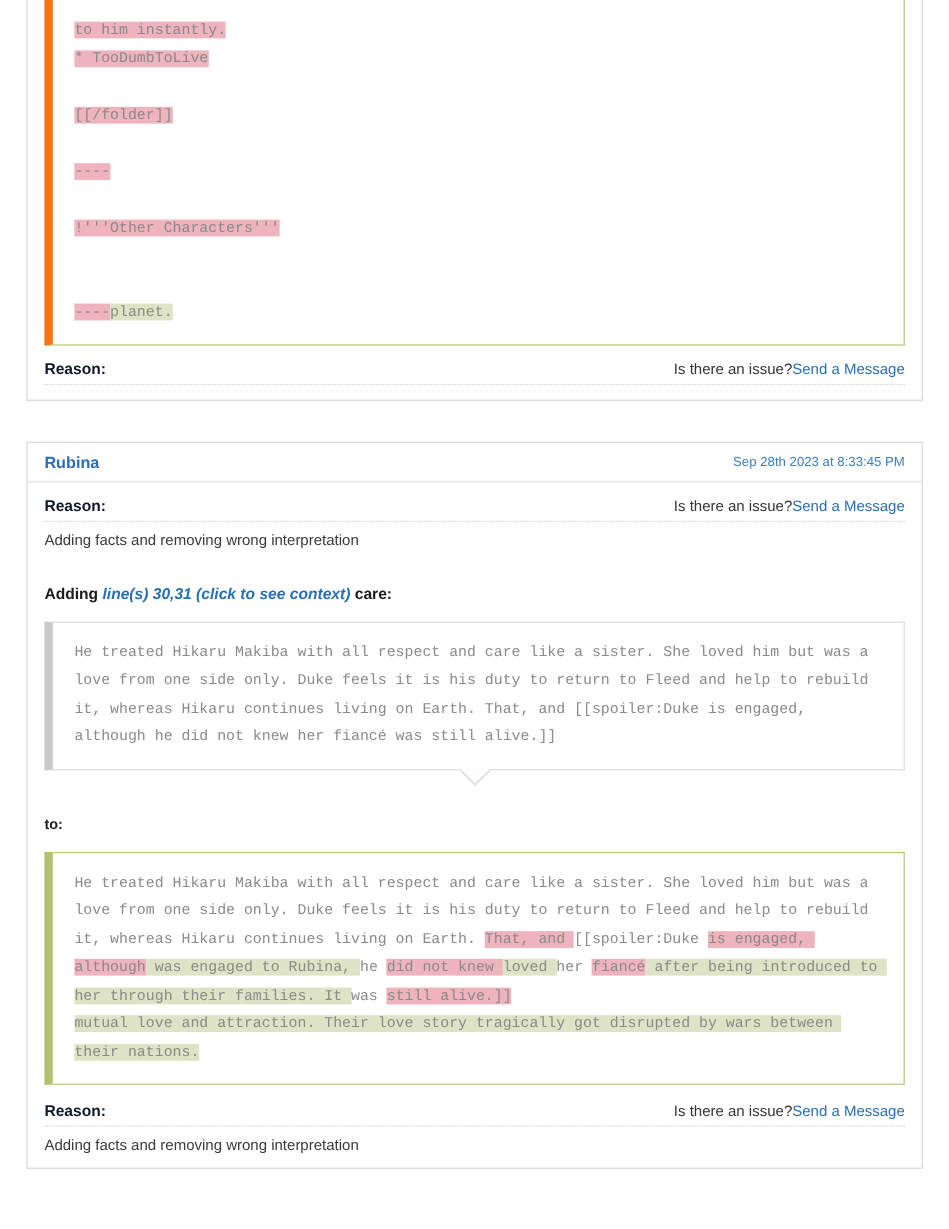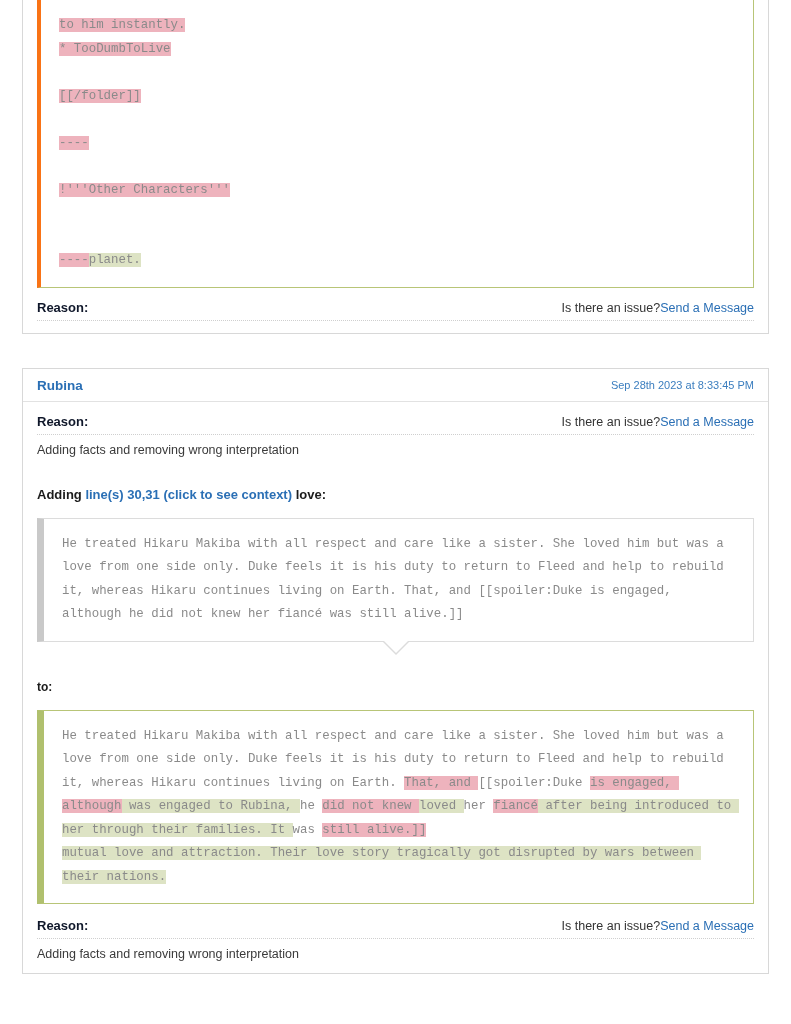--- a/index.html
+++ b/index.html
@@ -85,20 +85,21 @@
   .changed-line {
     padding: 18px 14px 2px 14px;
     font-size: 13px;
     font-weight: bold;
     color: #1b1b1b;
   }
   .changed-line .ctx-link {
     color: #2a6fb5;
     text-decoration: none;
     cursor: pointer;
+    font-style: italic;
   }
 
   .to-label {
     padding: 14px 14px 2px 14px;
     font-size: 12px;
     font-weight: bold;
     color: #1b1b1b;
   }
 
   
@@ -119,21 +120,21 @@
     word-wrap: break-word;
     box-sizing: border-box;
   }
   .diffbox.olive {
     border: 1px solid #b8c577;
     border-left: 7px solid #b0c06e;
   }
   .diffbox.olive-open {
     border: 1px solid #b8c577;
     border-top: none;
-    border-left: 4px solid #f97316;
+    border-left: 7px solid #f97316;
   }
 
   
   .notch-outer, .notch-inner {
     position: absolute;
     left: 50%;
     width: 0; height: 0;
   }
   .notch-outer {
     bottom: -13px;
@@ -185,21 +186,21 @@
   </div>
 
   <div class="reason-block">
     <div class="reason-row">
       <span class="reason-label">Reason:</span>
       <span class="issue-wrap"><span>Is there an issue?</span><a class="issue-link">Send a Message</a></span>
     </div>
     <div class="reason-text">Adding facts and removing wrong interpretation</div>
   </div>
 
-  <div class="changed-line"><span>Adding </span><a class="ctx-link">line(s) 30,31 (click to see context)</a><span> love:</span></div>
+  <div class="changed-line"><span>Adding </span><a class="ctx-link">line(s) 30,31 (click to see context)</a><span> care:</span></div>
 
   <div class="diffbox-wrap">
     <div class="diffbox">He treated Hikaru Makiba with all respect and care like a sister. She loved him but was a love from one side only. Duke feels it is his duty to return to Fleed and help to rebuild it, whereas Hikaru continues living on Earth. That, and [[spoiler:Duke is engaged, although he did not knew her fiancé was still alive.]]</div>
     <span class="notch-outer"></span>
     <span class="notch-inner"></span>
   </div>
 
   <div class="spacer-24"></div>
 
   <div class="to-label">to:</div>

